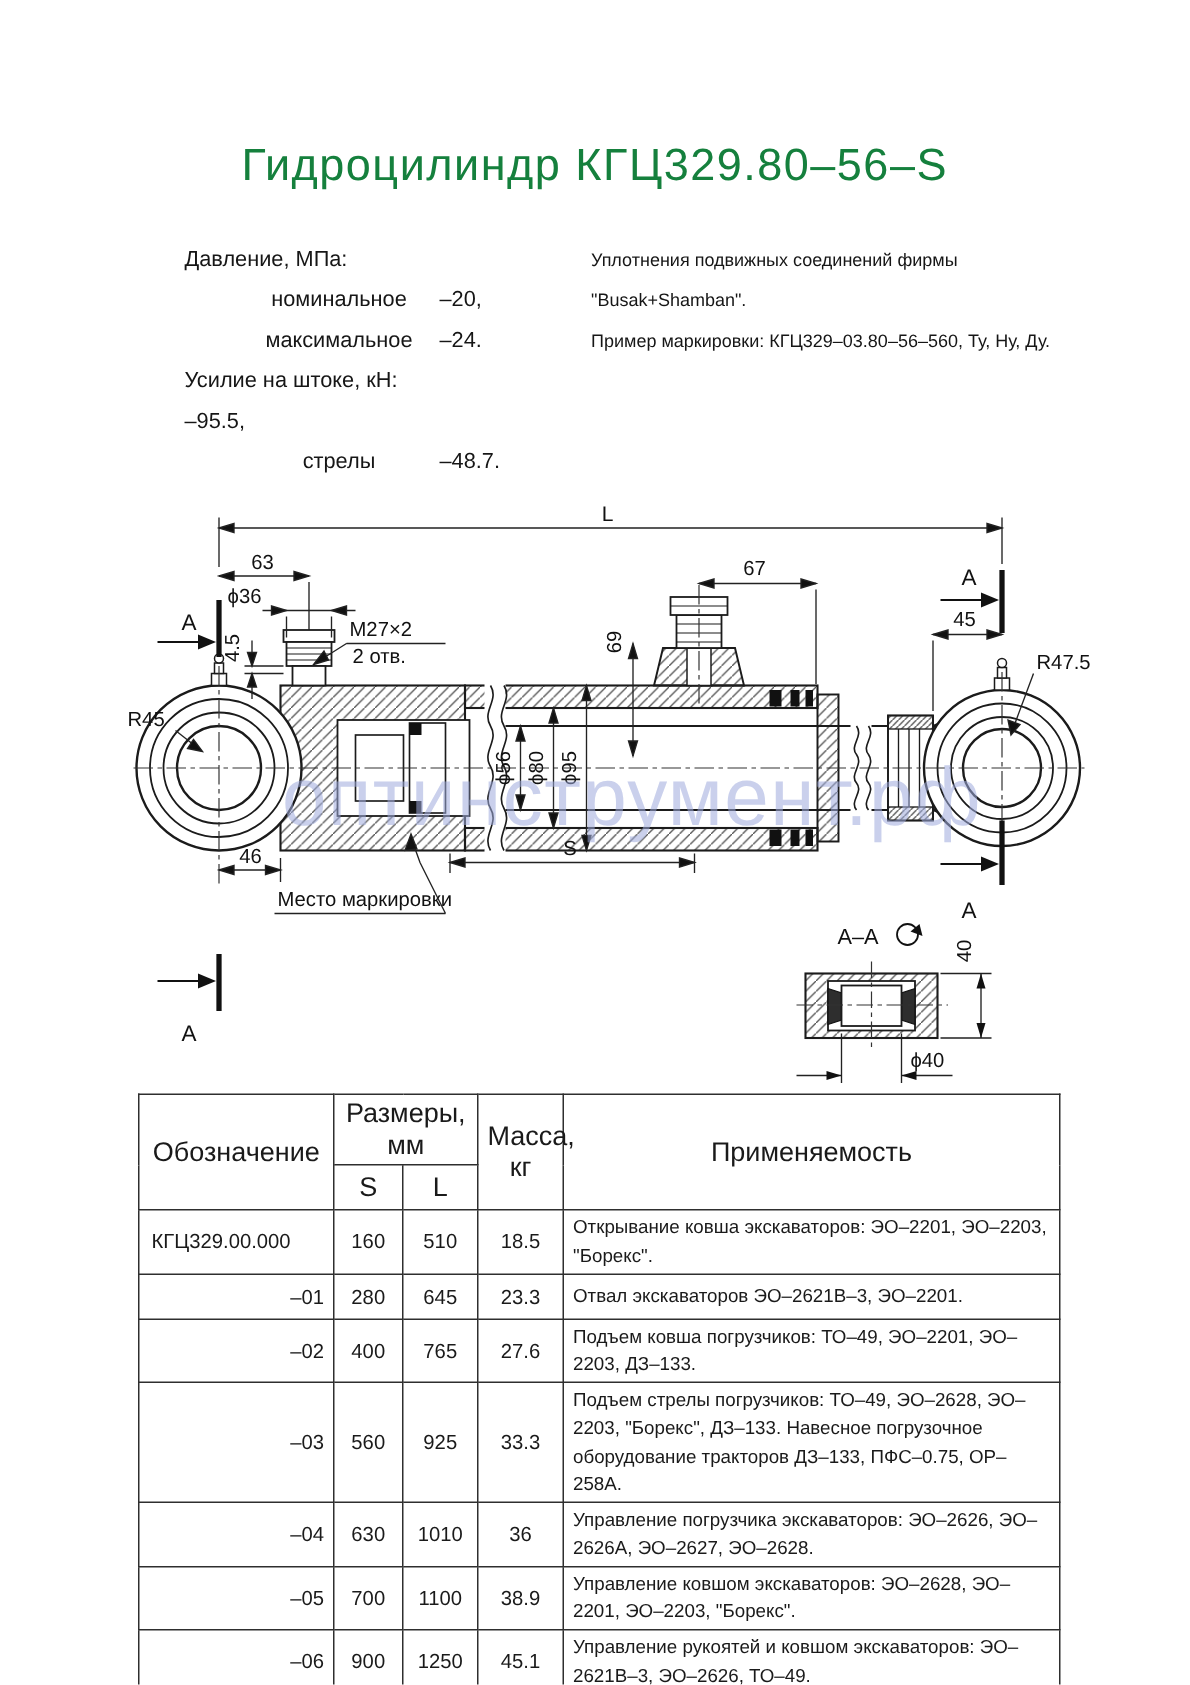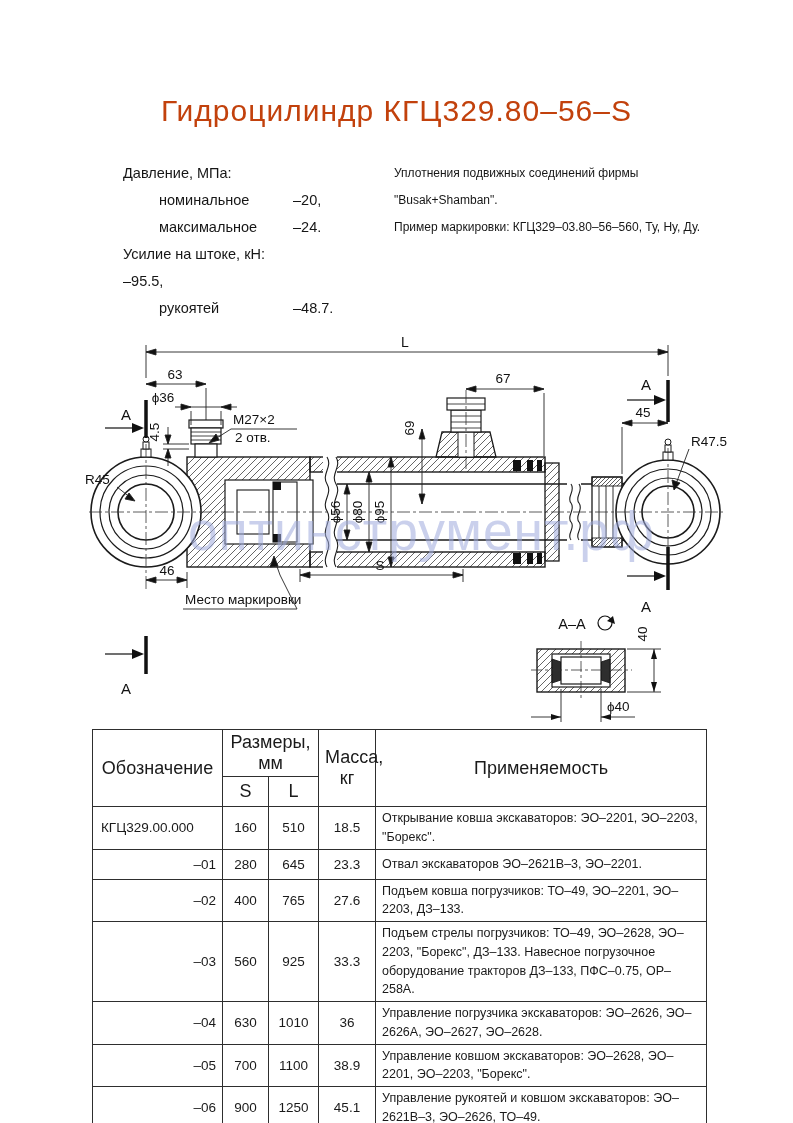--- a/index.html
+++ b/index.html
@@ -2,24 +2,24 @@
 <html><head>
 <meta charset="utf-8">
 <style>
   html,body{margin:0;padding:0;}
   body{
     width:793px;height:1123px;position:relative;background:#ffffff;
     font-family:"Liberation Sans",sans-serif;color:#161616;overflow:hidden;
   }
   .page-title{
     position:absolute;left:0;right:0;top:94px;text-align:center;
-    font-size:30px;font-weight:400;letter-spacing:1px;color:#c2410c;
+    font-size:30px;font-weight:400;letter-spacing:1px;color:#15803d;
   }
   .specs-left{position:absolute;left:123px;top:160px;width:265px;font-size:14.5px;}
-  .specs-left .ln{height:27px;line-height:27px;display:flex;}
+  .specs-left .ln{height:27px;line-height:27px;display:flex;text-align:center;}
   .specs-left .lbl{width:134px;margin-left:36px;}
   .specs-right{position:absolute;left:394px;top:160px;width:330px;font-size:12px;}
   .specs-right .ln{height:27px;line-height:27px;}
   .drawing-wrap{position:absolute;left:75px;top:332px;width:660px;height:398px;z-index:1;}
   .watermark{
     position:absolute;left:188px;top:499px;z-index:2;font-size:55px;
     color:#9fabdd;opacity:0.55;letter-spacing:1px;white-space:nowrap;
     transform:scaleX(0.97);transform-origin:left;pointer-events:none;
   }
   table.spec{
@@ -51,21 +51,21 @@
   </div>
   <div class="ln">
     <span class="lbl">максимальное</span>
     <span>–24.</span>
   </div>
   <div class="ln">Усилие на штоке, кН:</div>
   <div class="ln">
     <span>–95.5,</span>
   </div>
   <div class="ln">
-    <span class="lbl">рукоятей</span>
+    <span class="lbl">стрелы</span>
     <span>–48.7.</span>
   </div>
 </div>
 
 <div class="specs-right">
   <div class="ln">Уплотнения подвижных соединений фирмы</div>
   <div class="ln">"Busak+Shamban".</div>
   <div class="ln">Пример маркировки: КГЦ329–03.80–56–560, Ту, Ну, Ду.</div>
 </div>
 

